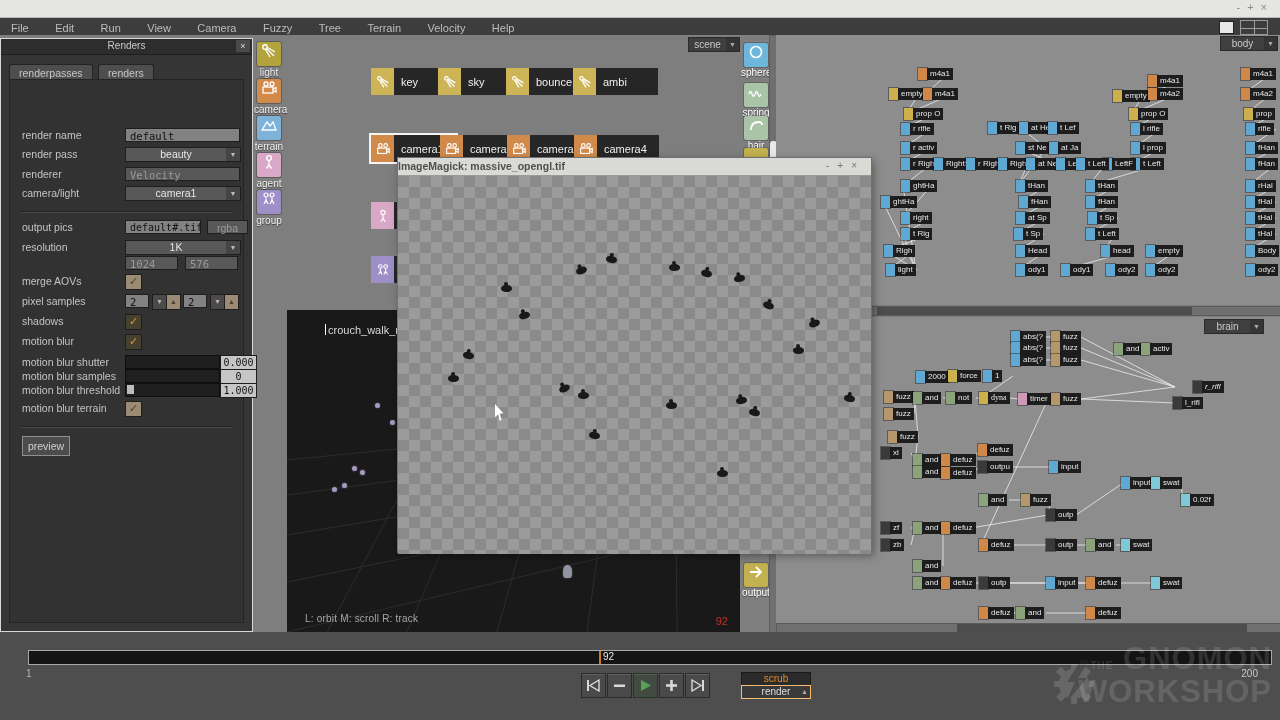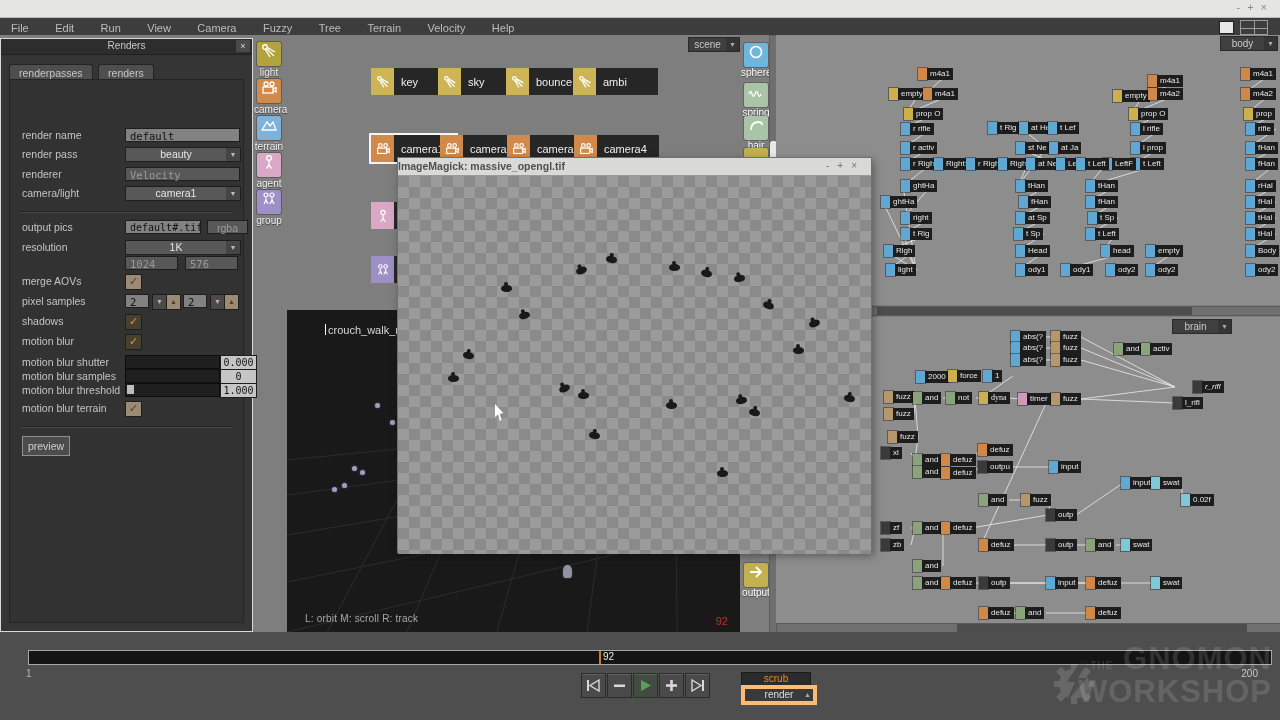--- a/index.html
+++ b/index.html
@@ -119,21 +119,21 @@
   .timeline{position:absolute;left:28px;top:18px;width:1242px;height:13px;background:#141414;border:1px solid #a8a8a8;}
   .playhead{position:absolute;top:0;width:2px;height:13px;background:#d07a28;}
   .tl-cur{position:absolute;top:0;color:#e8e8e8;font-size:10px;}
   .tl-start{position:absolute;left:26px;top:36px;color:#b5b5b5;font-size:10px;}
   .tl-end{position:absolute;right:22px;top:36px;color:#c9c9c9;font-size:10px;}
   .tbtn{position:absolute;top:41px;width:23px;height:23px;background:#4a4a4a;border:1px solid #2b2b2b;
         box-shadow:inset 0 1px 0 rgba(255,255,255,.12);display:flex;align-items:center;justify-content:center;}
   .tbtn.playing{background:#424a42;border-color:#1e3a1e;}
   .scrubbtn{position:absolute;left:741px;top:40px;width:68px;height:12px;background:#2b2b2b;border:1px solid #1a1a1a;
             color:#e08a30;font-size:10px;text-align:center;line-height:12px;}
-  .renderbtn{position:absolute;left:741px;top:53px;width:68px;height:12px;background:#3a3a3a;border:4px solid #fdba74;
+  .renderbtn{position:absolute;left:741px;top:53px;width:68px;height:12px;background:#3a3a3a;border:1px solid #fdba74;
              color:#dedede;font-size:10px;text-align:center;line-height:12px;}
   .renderbtn .uparr{position:absolute;right:2px;top:0;font-size:7px;color:#aaa;}
   .watermark{position:absolute;right:8px;top:14px;width:215px;color:rgba(255,255,255,.13);font-weight:bold;z-index:1;}
   .wm-big{font-size:31px;letter-spacing:1px;line-height:26px;text-align:right;}
   .wm-the{font-size:10px;letter-spacing:1px;}
 </style>
 </head>
 <body>
 
 <div class="screen">
@@ -974,21 +974,21 @@
         </div>
         <div class="gnode" style="left: 310px; top: 290px;">
           <span class="gicon" style="background: rgb(208, 136, 72);"></span>
           <span class="glabel">defuz</span>
         </div>
         <div class="gnode" style="left: 203px; top: 177px;">
           <span class="gicon" style="background: rgb(138, 163, 123);"></span>
           <span class="glabel">and</span>
         </div>
       </div>
-    <div class="dropdown" style="left:1172px;top:284px;width:58px;height:13px;z-index:3;">
+    <div class="dropdown" style="left:1204px;top:284px;width:58px;height:13px;z-index:3;">
       <span class="dtext">brain</span>
         <span class="darr">▼</span>
     </div>
     <div class="hscroll" style="left:776px;top:588px;width:503px;">
       <span class="thumb" style="left:180px;width:290px;"></span>
     </div>
   </div>
 
   <div class="renders">
     <div class="rtitle">

